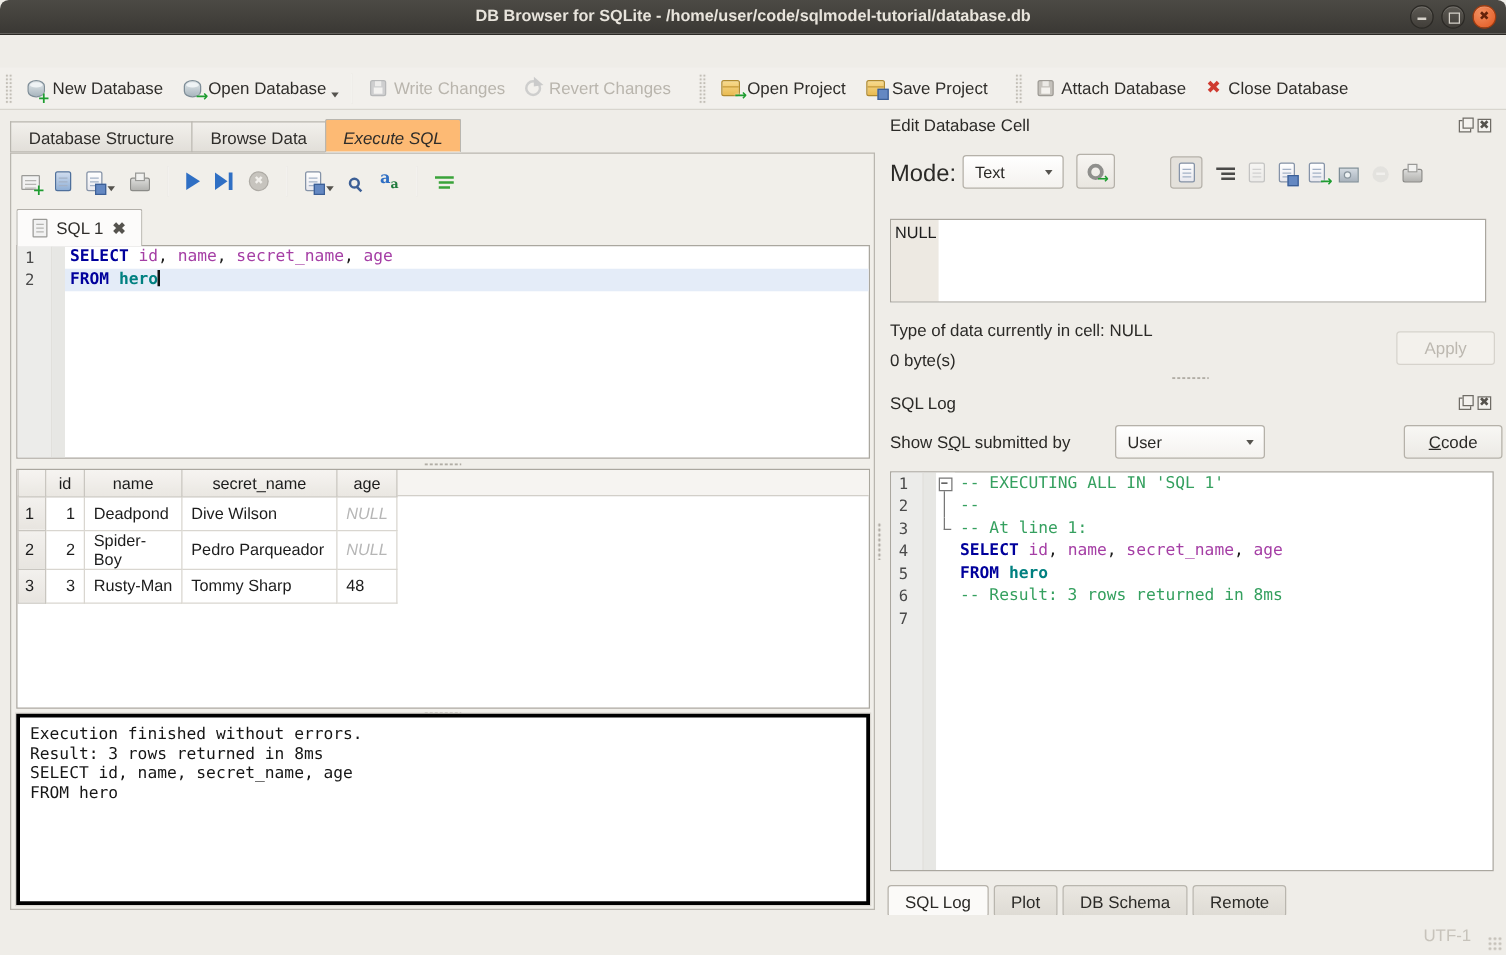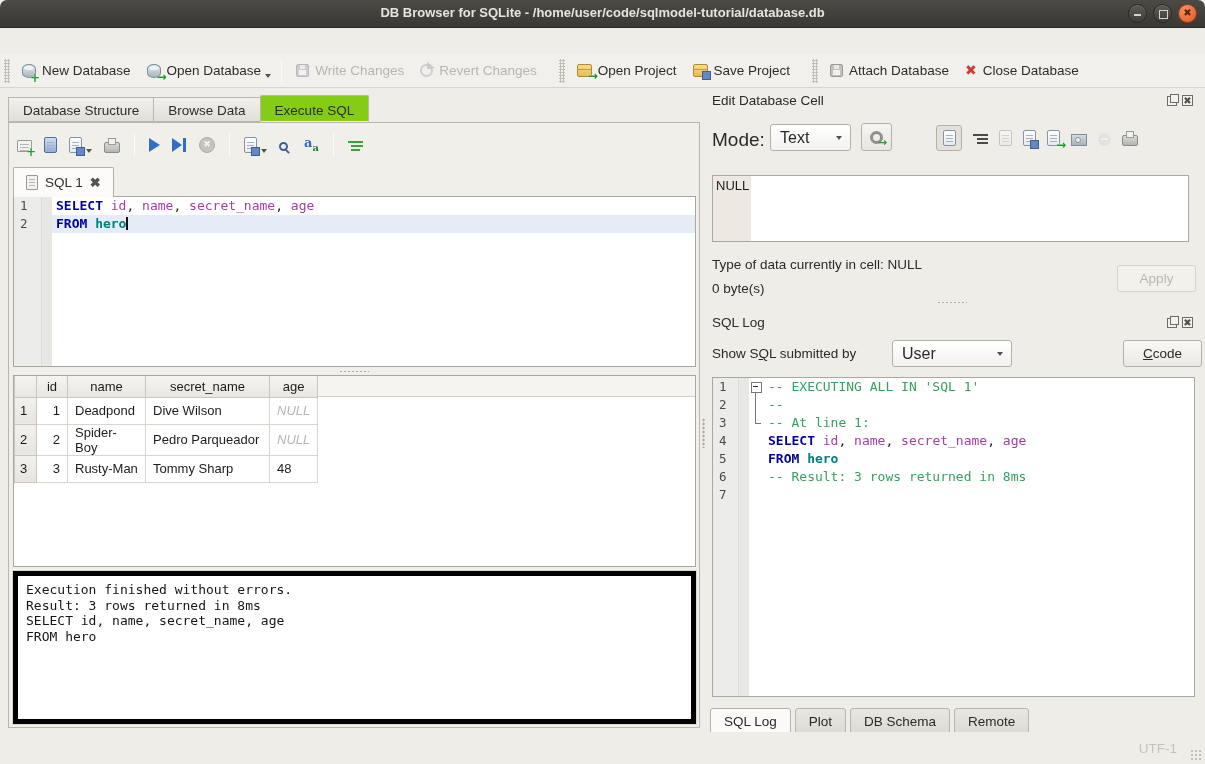--- a/index.html
+++ b/index.html
@@ -86,21 +86,21 @@
   .ic-minus::after { content:""; position:absolute; left:3px; top:5.5px; width:7px; height:2px; background:#f6f4f1; }
   .dd { display:inline-block; width:0; height:0; border-left:3.5px solid transparent; border-right:3.5px solid transparent; border-top:4.5px solid #55534e; }
   .dis2 { opacity:.45; filter:grayscale(.8); }
 
   
   .left-panel { position:absolute; left:8px; top:88px; width:692px; height:642px; }
   .main-tabs { position:absolute; left:0; top:7px; height:27px; display:flex; }
   .mtab { padding:5px 14px 4px; font-size:13.5px; color:#2f2d2a; background:linear-gradient(#f2f0ec,#e2dfd9);
     border:1px solid #b9b6af; border-right:none; margin-top:2px; }
   .mtab:last-child { border-right:1px solid #b9b6af; }
-  .mtab.active { background:#84cc16; margin-top:0; padding-top:7px; border-right:1px solid #b9b6af; border-bottom:1px solid #F1EFEA; border-radius:2px 2px 0 0; position:relative; z-index:3; }
+  .mtab.active { background:#fdba74; margin-top:0; padding-top:7px; border-right:1px solid #b9b6af; border-bottom:1px solid #F1EFEA; border-radius:2px 2px 0 0; position:relative; z-index:3;font-style:italic; }
   .panel-frame { position:absolute; left:0; top:34px; width:692px; height:606px; background:#F1EFEA; border:1px solid #b9b6af; }
 
   .sql-toolbar { position:absolute; left:8px; top:8px; height:28px; display:flex; align-items:center; gap:12px; }
   .sql-toolbar .tb-sep { margin:0 2px; }
   .doc-tabs { position:absolute; left:4px; top:44px; height:30px; display:flex; }
   .doc-tab { display:flex; align-items:center; gap:7px; padding:0 12px; background:#fcfbfa; border:1px solid #b3b0aa; border-bottom:none; border-radius:2px 2px 0 0; font-size:13.5px; color:#2f2d2a; position:relative; z-index:2; }
   .doc-tab .close-x { color:#55534e; font-weight:bold; font-size:13px; }
   .doc-page { width:12px; height:15px; background:#f2f2f2; border:1px solid #9a9a97; border-radius:1px; position:relative; }
   .doc-page::before { content:""; position:absolute; left:2px; right:2px; top:3px; height:1px; background:#b5b5b2; box-shadow:0 3px 0 #b5b5b2, 0 6px 0 #b5b5b2; }
 
@@ -137,39 +137,39 @@
   table.grid-table { border-collapse:collapse; position:relative; z-index:1; font-size:13px; color:#1c1c1c; }
   .grid-table th { font-weight:normal; background:linear-gradient(#f6f4f1,#eae7e2); border:1px solid #c9c6c0; border-top:none; height:21px; padding:0 6px; }
   .grid-table th.rn { width:21px; }
   .grid-table td { border-right:1px solid #d9d6d0; border-bottom:1px solid #d9d6d0; height:27px; padding:0 7px; background:#fff; }
   .grid-table td.rowhdr { background:linear-gradient(#f3f1ee,#e8e5e0); border:1px solid #c9c6c0; width:21px; padding:0 5px; }
   .grid-table td.num { text-align:right; }
   .grid-table td.nullv { color:#b6b6b6; font-style:italic; }
   .grid-table col.c-rn{width:22px} .grid-table col.c-id{width:31px} .grid-table col.c-name{width:78px} .grid-table col.c-sec{width:124px} .grid-table col.c-age{width:44px}
 
   
-  .statusbox { position:absolute; left:4px; top:448px; width:683px; height:153px; background:#fff; border:5px solid #000000; box-shadow:0 0 0 1px #dbd8d2; padding:6px 8px; font-family:"DejaVu Sans Mono", monospace; font-size:13px; color:#161616; }
+  .statusbox { position:absolute; left:4px; top:448px; width:683px; height:153px; background:#fff; border:3px solid #000000; box-shadow:0 0 0 1px #dbd8d2; padding:6px 8px; font-family:"DejaVu Sans Mono", monospace; font-size:13px; color:#161616; }
   .statusbox div { line-height:15.5px; }
 
   
   .vsplit { position:absolute; left:700px; top:88px; width:6px; height:640px; }
   .vsplit::after { content:""; position:absolute; top:330px; left:1.5px; width:3px; height:30px;
     background-image:radial-gradient(#b1ada5 1px, transparent 1.2px); background-size:3px 4px; }
 
   
   .right-dock { position:absolute; left:706px; top:88px; width:491px; height:644px; }
   .dock-header { position:absolute; left:6px; right:4px; height:18px; font-size:13.5px; color:#2b2a27; }
   .dock-icons { position:absolute; right:0; top:2px; display:flex; gap:5px; align-items:center; }
   .dk-float { width:10px; height:10px; border:1px solid #6f6c66; position:relative; background:#f4f2ee; }
   .dk-float::after { content:""; position:absolute; left:2px; top:-3px; width:7px; height:7px; border:1px solid #6f6c66; background:#f4f2ee; }
   .dk-close { font-size:10px; color:#55524c; border:1px solid #6f6c66; width:11px; height:11px; line-height:9px; text-align:center; background:#f4f2ee; }
 
   .mode-row { position:absolute; left:6px; top:35px; height:30px; width:480px; }
   .mode-label { position:absolute; left:0; top:6px; font-size:19px; color:#2b2a27; }
-  .combo { position:absolute; height:27px; background:linear-gradient(#ffffff,#f4f2ef); border:1px solid #b5b1a9; border-radius:3px; font-size:16px; color:#2b2a27; display:flex; align-items:center; padding:0 9px; }
+  .combo { position:absolute; height:27px; background:linear-gradient(#ffffff,#f4f2ef); border:1px solid #b5b1a9; border-radius:3px; font-size:13px; color:#2b2a27; display:flex; align-items:center; padding:0 9px; }
   .combo .dd { position:absolute; right:8px; top:11px; }
   .sq-btn { position:absolute; width:31px; height:28px; background:linear-gradient(#f7f5f2,#e9e6e0); border:1px solid #b5b1a9; border-radius:3px; display:flex; align-items:center; justify-content:center; }
   .cell-icons { position:absolute; left:224px; top:1px; display:flex; gap:11px; align-items:center; height:28px; }
   .icbtn { width:26px; height:26px; display:flex; align-items:center; justify-content:center; border-radius:3px; }
   .icbtn.pressed { background:#e4e1db; border:1px solid #b5b1a9; }
 
   .cellbox { position:absolute; left:6px; top:87px; width:477px; height:67px; background:#fff; border:1px solid #aaa79f; display:flex; }
   .cell-gutter { width:38px; background:#EDE9E2; flex:none; font-size:13px; color:#1c1c1c; padding:2px 0 0 3px; }
   .type-info { position:absolute; left:6px; top:169px; font-size:13.5px; color:#2b2a27; }
   .size-info { position:absolute; left:6px; top:193px; font-size:13.5px; color:#2b2a27; }

